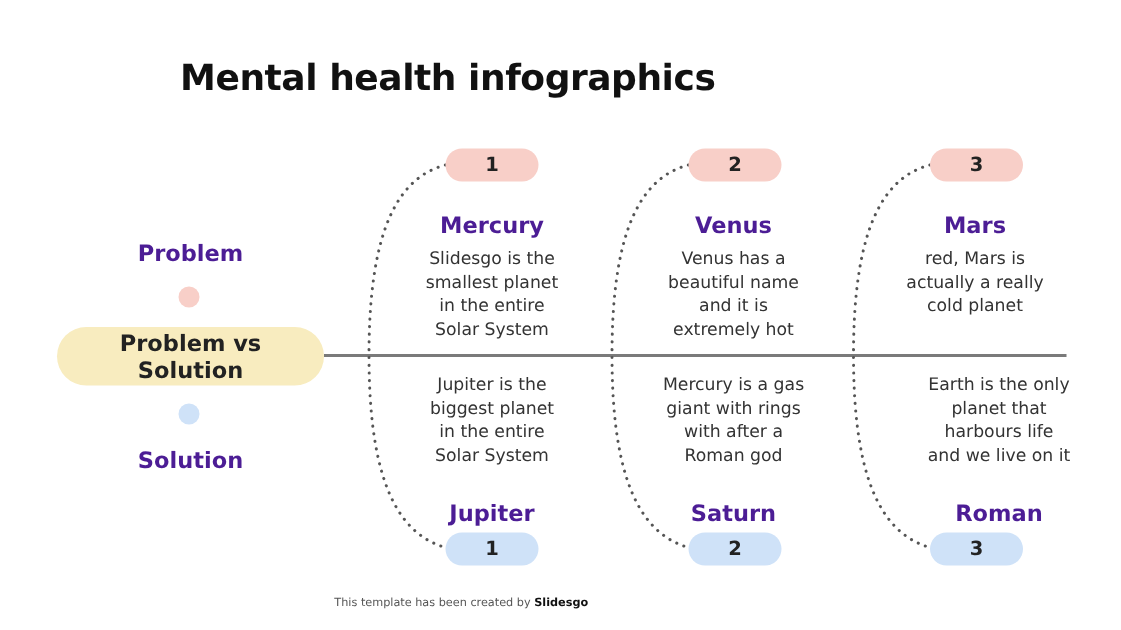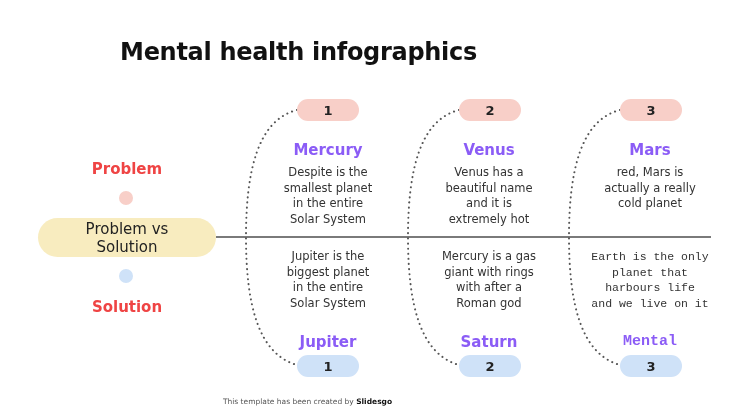--- a/index.html
+++ b/index.html
@@ -6,45 +6,45 @@
     html, body { width: 747px; height: 420px; background: #ffffff; overflow: hidden; }
     body { position: relative; font-family: "DejaVu Sans", sans-serif; color: #191919; }
 
     .title {
       position: absolute; left: 0; top: 38px; width: 597px; text-align: center;
       font-size: 24px; font-weight: bold; letter-spacing: -0.3px; color: #111;
     }
 
     .side-label {
       position: absolute; left: 38px; width: 178px; text-align: center;
-      font-size: 15px; font-weight: bold; color: #ef4444;
+      font-size: 15px; font-weight: bold; color: #4c1d95;
     }
     .side-dot {
       position: absolute; left: 119px; width: 14px; height: 14px; border-radius: 50%;
     }
     .center-pill {
       position: absolute; left: 38px; top: 218px; width: 178px; height: 39px;
       border-radius: 20px; display: flex; align-items: center; justify-content: center;
-      text-align: center; font-size: 15px; font-weight: normal; line-height: 18px; color: #222;
+      text-align: center; font-size: 15px; font-weight: bold; line-height: 18px; color: #222;
     }
 
     .h-line {
       position: absolute; left: 216px; top: 236px; width: 495px; height: 2px; background: #7a7a7a;
     }
 
     svg.arcs { position: absolute; left: 0; top: 0; width: 747px; height: 420px; pointer-events: none; }
 
     .num-pill {
       position: absolute; width: 62px; height: 22px; border-radius: 11px;
       display: flex; align-items: center; justify-content: center;
       font-size: 13px; font-weight: bold; color: #222;
     }
 
     .col { position: absolute; width: 140px; text-align: center; }
-    .col .name { font-size: 15px; font-weight: bold; color: #8b5cf6; }
+    .col .name { font-size: 15px; font-weight: bold; color: #4c1d95; }
     .col .desc { font-size: 11.5px; line-height: 15.5px; color: #333; }
 
     .top-block .name { margin-bottom: 6px; }
     .bottom-block .name { margin-top: 22px; }
 
     .footer {
       position: absolute; left: 0; top: 397px; width: 615px; text-align: center;
       font-size: 7.5px; color: #555;
     }
     .footer .brand { font-weight: bold; color: #111; }
@@ -72,21 +72,21 @@
     <path d="M297,110 C258,120 246,170 246,237 C246,304 258,354 297,365"></path>
     <path d="M459,110 C420,120 408,170 408,237 C408,304 420,354 459,365"></path>
     <path d="M620,110 C581,120 569,170 569,237 C569,304 581,354 620,365"></path>
   </g>
 </svg>
 
 <div class="num-pill" style="left:297px; top:99px; background:#f8cfc8;">1</div>
 <div class="col top-block" style="left:258px; top:141px;">
   <div class="name">Mercury</div>
   <div class="desc">
-    <div>Despite is the</div>
+    <div>Slidesgo is the</div>
     <div>smallest planet</div>
     <div>in the entire</div>
     <div>Solar System</div>
   </div>
 </div>
 <div class="col bottom-block" style="left:258px; top:249px;">
   <div class="desc">
     <div>Jupiter is the</div>
     <div>biggest planet</div>
     <div>in the entire</div>
@@ -119,26 +119,26 @@
 
 <div class="num-pill" style="left:620px; top:99px; background:#f8cfc8;">3</div>
 <div class="col top-block" style="left:580px; top:141px;">
   <div class="name">Mars</div>
   <div class="desc">
     <div>red, Mars is</div>
     <div>actually a really</div>
     <div>cold planet</div>
   </div>
 </div>
-<div class="col bottom-block" style="left:580px; top:249px;font-family:Liberation Mono, monospace;">
+<div class="col bottom-block" style="left:596px; top:249px;">
   <div class="desc">
     <div>Earth is the only</div>
     <div>planet that</div>
     <div>harbours life</div>
     <div>and we live on it</div>
   </div>
-  <div class="name">Mental</div>
+  <div class="name">Roman</div>
 </div>
 <div class="num-pill" style="left:620px; top:355px; background:#cfe2f8;">3</div>
 
 <div class="footer">
   <span>This template has been created by </span><span class="brand">Slidesgo</span>
 </div>
 
 </body></html>

